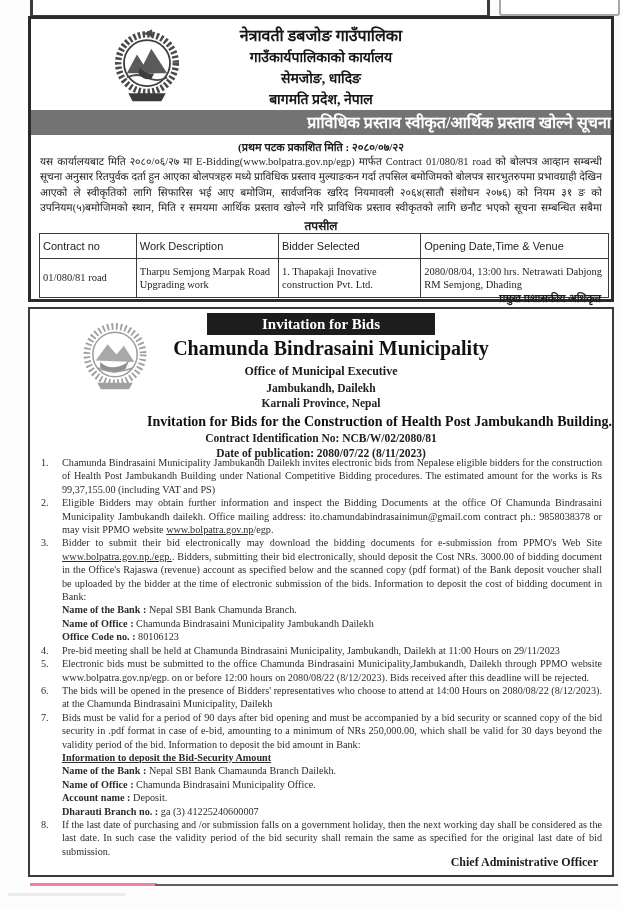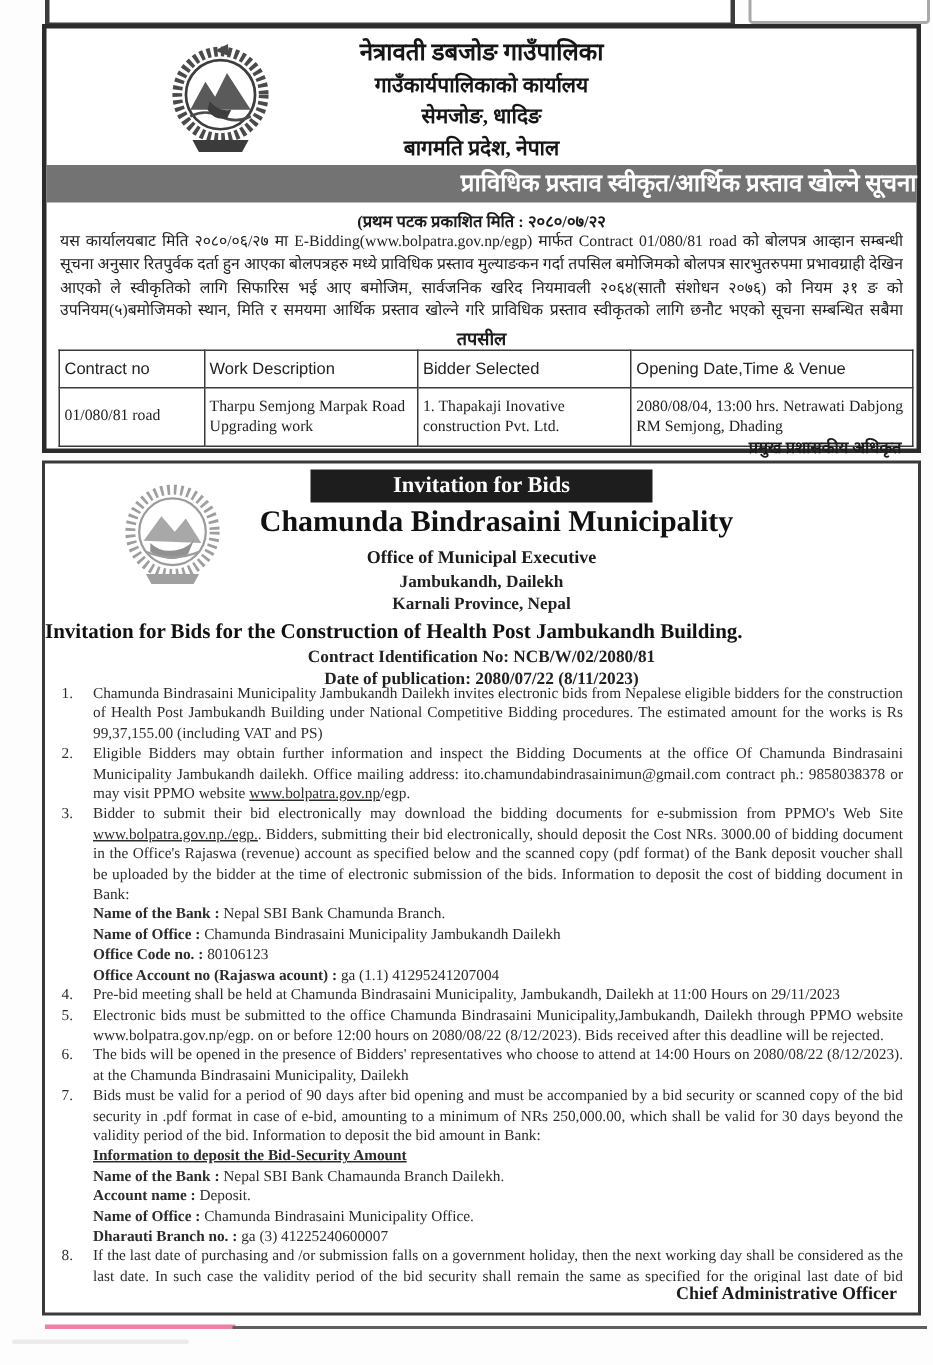--- a/index.html
+++ b/index.html
@@ -34,21 +34,21 @@
   .n1-sign{position:absolute;right:10px;top:271px;font-weight:bold;font-size:11px;}
 
   
   .notice2{left:28px;top:307px;width:586px;height:570px;border:2.5px solid #3a3a3a;box-sizing:border-box;}
   .n2-logo{position:absolute;left:46px;top:10px;width:78px;height:74px;opacity:.85;}
   .n2-banner{margin:4px auto 0;width:228px;height:22px;background:#1d1d1d;color:#fff;text-align:center;
     font-weight:bold;font-size:15px;line-height:22px;}
   .n2-muni{text-align:center;font-weight:bold;font-size:20px;line-height:25px;margin-top:1px;color:#111;padding-left:20px;}
   .n2-office{text-align:center;font-weight:bold;font-size:12px;line-height:20px;color:#1b1b1b;}
   .n2-small{text-align:center;font-weight:bold;font-size:11.5px;line-height:15px;color:#222;}
-  .n2-title{text-align:left;font-weight:bold;font-size:14px;line-height:18px;margin-top:2px;color:#111;}
+  .n2-title{text-align:right;font-weight:bold;font-size:14px;line-height:18px;margin-top:2px;color:#111;}
   .n2-list{position:absolute;left:8px;right:10px;top:147px;bottom:20px;overflow:hidden;
     margin:0;padding:0;list-style:none;counter-reset:it;
     font-size:10.2px;line-height:13.4px;color:#2c2c2c;}
   .n2-list li{counter-increment:it;position:relative;padding-left:24px;text-align:justify;}
   .n2-list li::before{content:counter(it) ".";position:absolute;left:3px;top:0;}
   .bank-line{text-align:left;}
   .b{font-weight:bold;}
   .u{text-decoration:underline;}
   .subhead{font-weight:bold;text-decoration:underline;text-align:left;}
   .n2-sign{position:absolute;right:14px;bottom:5px;font-weight:bold;font-size:12px;}
@@ -128,37 +128,36 @@
       <span>Chamunda Bindrasaini Municipality Jambukandh Dailekh invites electronic bids from Nepalese eligible bidders for the construction of Health Post Jambukandh Building under National Competitive Bidding procedures. The estimated amount for the works is Rs 99,37,155.00 (including VAT and PS)</span>
     </li>
     <li>
       <span>Eligible Bidders may obtain further information and inspect the Bidding Documents at the office Of Chamunda Bindrasaini Municipality Jambukandh dailekh. Office mailing address: ito.chamundabindrasainimun@gmail.com contract ph.: 9858038378 or may visit PPMO website </span><span class="u">www.bolpatra.gov.np</span><span>/egp.</span>
     </li>
     <li>
       <span>Bidder to submit their bid electronically may download the bidding documents for e-submission from PPMO's Web Site </span><span class="u">www.bolpatra.gov.np./egp.</span><span>. Bidders, submitting their bid electronically, should deposit the Cost NRs. 3000.00 of bidding document in the Office's Rajaswa (revenue) account as specified below and the scanned copy (pdf format) of the Bank deposit voucher shall be uploaded by the bidder at the time of electronic submission of the bids. Information to deposit the cost of bidding document in Bank:</span>
       <div class="bank-line"><span class="b">Name of the Bank : </span><span>Nepal SBI Bank Chamunda Branch.</span></div>
       <div class="bank-line"><span class="b">Name of Office : </span><span>Chamunda Bindrasaini Municipality Jambukandh Dailekh</span></div>
       <div class="bank-line"><span class="b">Office Code no. : </span><span>80106123</span></div>
-      <div class="bank-line"><span class="b">Office Account no (Rajaswa acount) : </span><span>ga (1.1) 41295241207004</span></div>
     </li>
     <li>
       <span>Pre-bid meeting shall be held at Chamunda Bindrasaini Municipality, Jambukandh, Dailekh at 11:00 Hours on 29/11/2023</span>
     </li>
     <li>
       <span>Electronic bids must be submitted to the office Chamunda Bindrasaini Municipality,Jambukandh, Dailekh through PPMO website www.bolpatra.gov.np/egp. on or before 12:00 hours on 2080/08/22 (8/12/2023). Bids received after this deadline will be rejected.</span>
     </li>
     <li>
       <span>The bids will be opened in the presence of Bidders' representatives who choose to attend at 14:00 Hours on 2080/08/22 (8/12/2023). at the Chamunda Bindrasaini Municipality, Dailekh</span>
     </li>
     <li>
       <span>Bids must be valid for a period of 90 days after bid opening and must be accompanied by a bid security or scanned copy of the bid security in .pdf format in case of e-bid, amounting to a minimum of NRs 250,000.00, which shall be valid for 30 days beyond the validity period of the bid. Information to deposit the bid amount in Bank:</span>
       <div class="subhead">Information to deposit the Bid-Security Amount</div>
       <div class="bank-line"><span class="b">Name of the Bank : </span><span>Nepal SBI Bank Chamaunda Branch Dailekh.</span></div>
+      <div class="bank-line"><span class="b">Name of Office : </span><span>Chamunda Bindrasaini Municipality Office.</span></div>
       <div class="bank-line"><span class="b">Account name : </span><span>Deposit.</span></div>
-      <div class="bank-line"><span class="b">Name of Office : </span><span>Chamunda Bindrasaini Municipality Office.</span></div>
       <div class="bank-line"><span class="b">Dharauti Branch no. : </span><span>ga (3) 41225240600007</span></div>
     </li>
     <li>
       <span>If the last date of purchasing and /or submission falls on a government holiday, then the next working day shall be considered as the last date. In such case the validity period of the bid security shall remain the same as specified for the original last date of bid submission.</span>
     </li>
   </ol>
 
   <div class="n2-sign">Chief Administrative Officer</div>
 </div>
 

